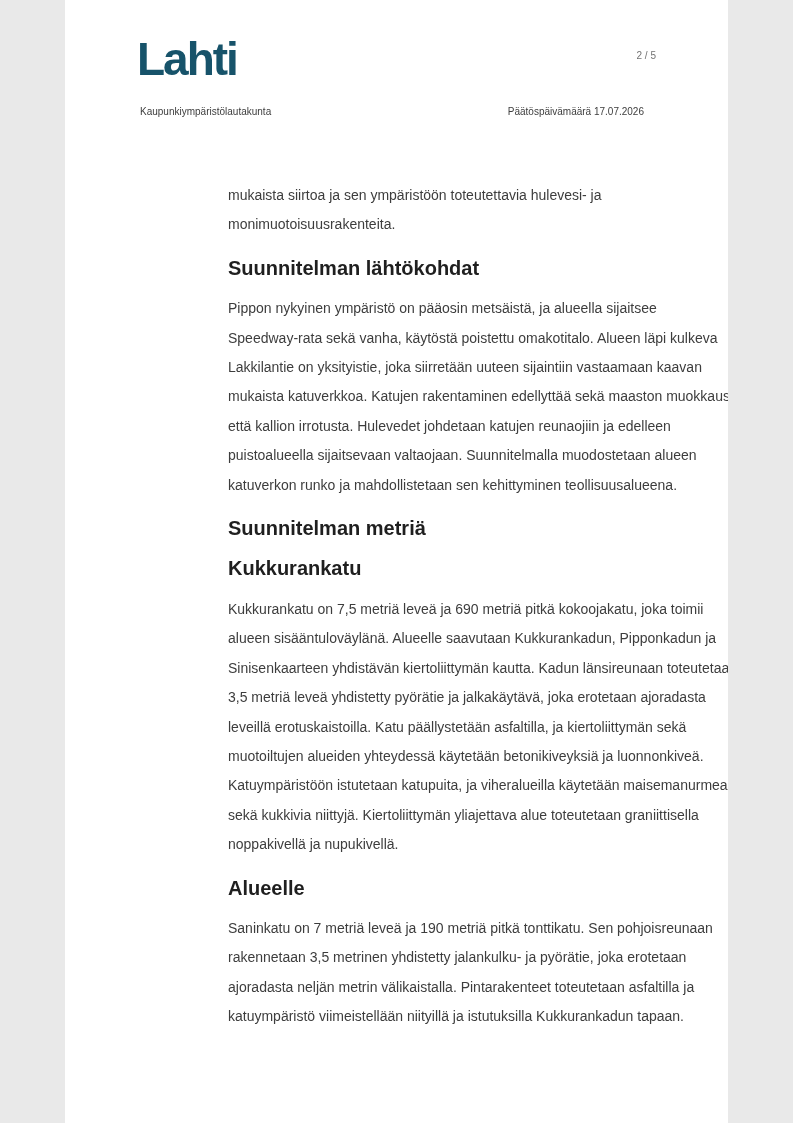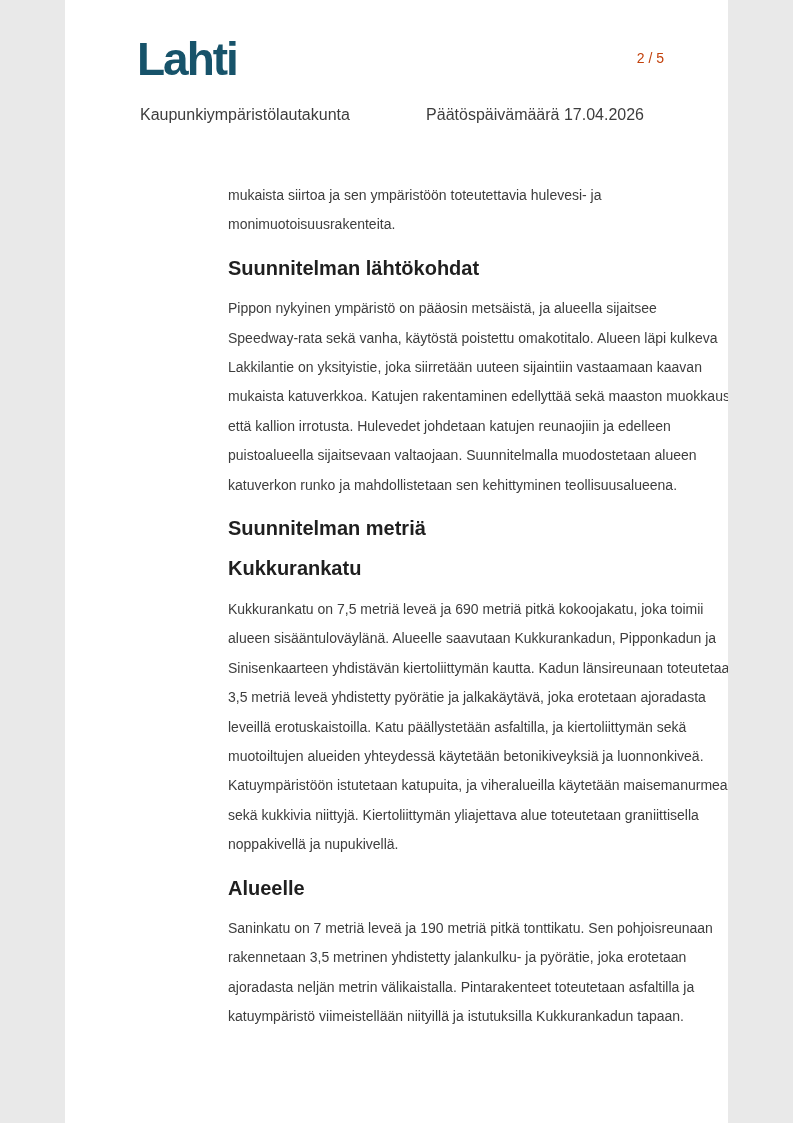--- a/index.html
+++ b/index.html
@@ -25,33 +25,33 @@
     font-size: 46px;
     font-weight: 700;
     letter-spacing: -2px;
     color: #17536a;
     line-height: 1;
   }
 
   .page-num {
     position: absolute;
     top: 50px;
-    right: 64px;
-    font-size: 14px;
-    color: #c2410c;
+    right: 72px;
+    font-size: 10px;
+    color: #737373;
   }
 
   .meta-row {
     position: absolute;
     left: 75px;
     right: 84px;
     top: 106px;
     display: flex;
     justify-content: space-between;
-    font-size: 16px;
+    font-size: 10px;
     color: #3d3d3d;
   }
 
   
   .content {
     position: absolute;
     left: 163px;
     top: 181px;
     width: 590px;
   }
@@ -77,21 +77,21 @@
 <body>
 
 <div class="page">
 
   <div class="logo">Lahti</div>
 
   <div class="page-num">2 / 5</div>
 
   <div class="meta-row">
     <span>Kaupunkiympäristölautakunta</span>
-    <span>Päätöspäivämäärä 17.04.2026</span>
+    <span>Päätöspäivämäärä 17.07.2026</span>
   </div>
 
   <main class="content">
 
     <p>mukaista siirtoa ja sen ympäristöön toteutettavia hulevesi- ja
 monimuotoisuusrakenteita.</p>
 
     <h3>Suunnitelman lähtökohdat</h3>
 
     <p>Pippon nykyinen ympäristö on pääosin metsäistä, ja alueella sijaitsee

